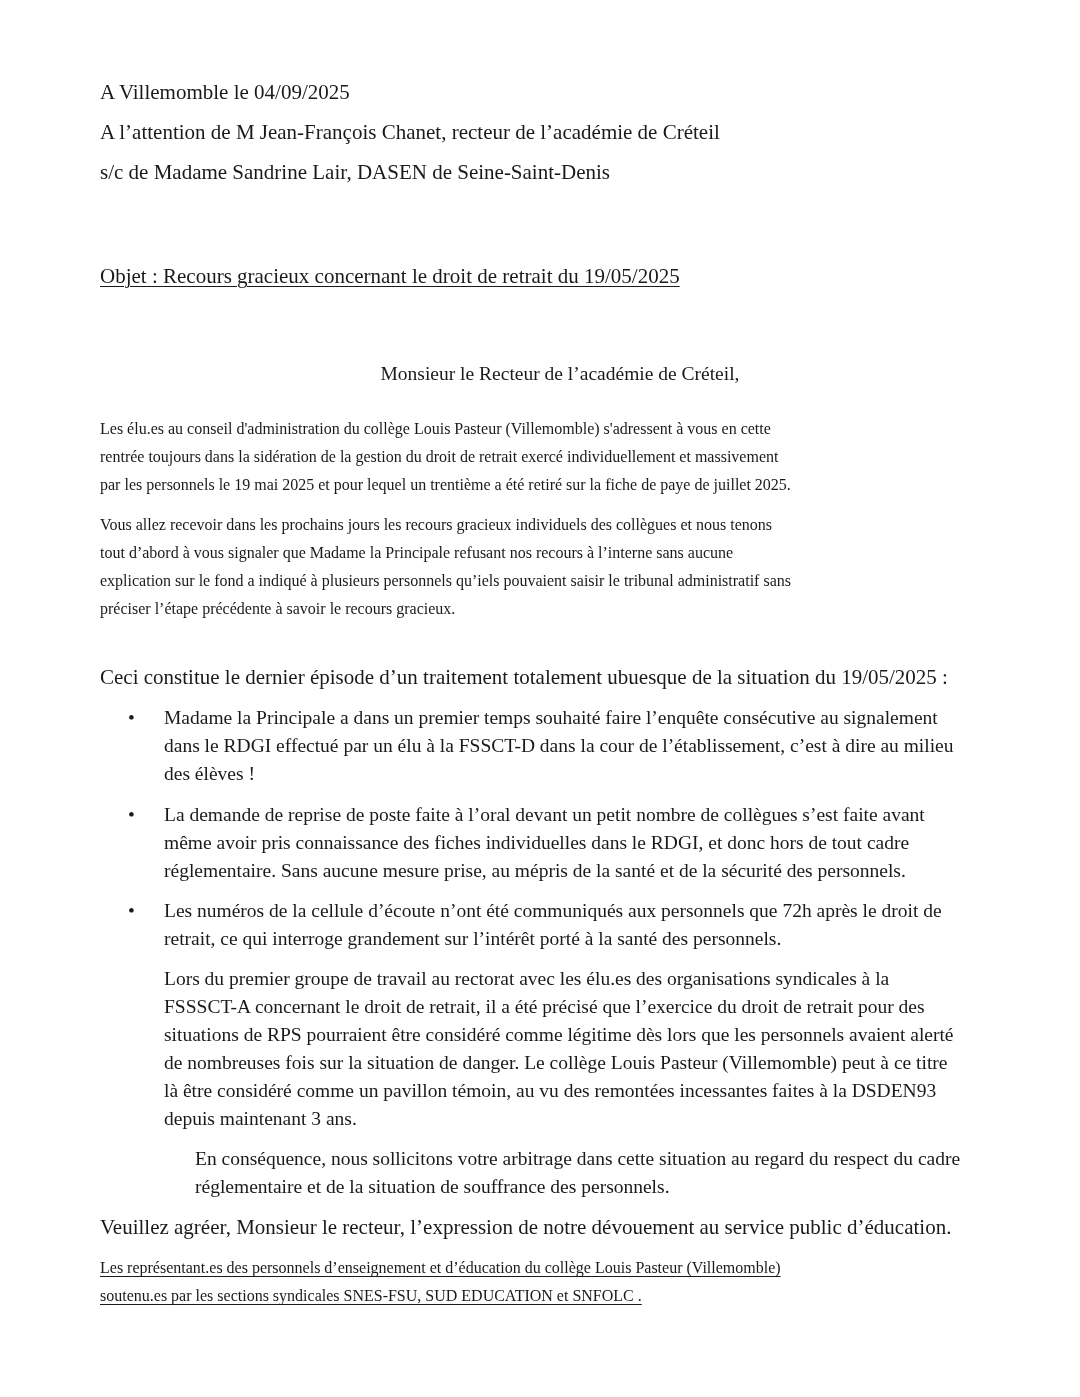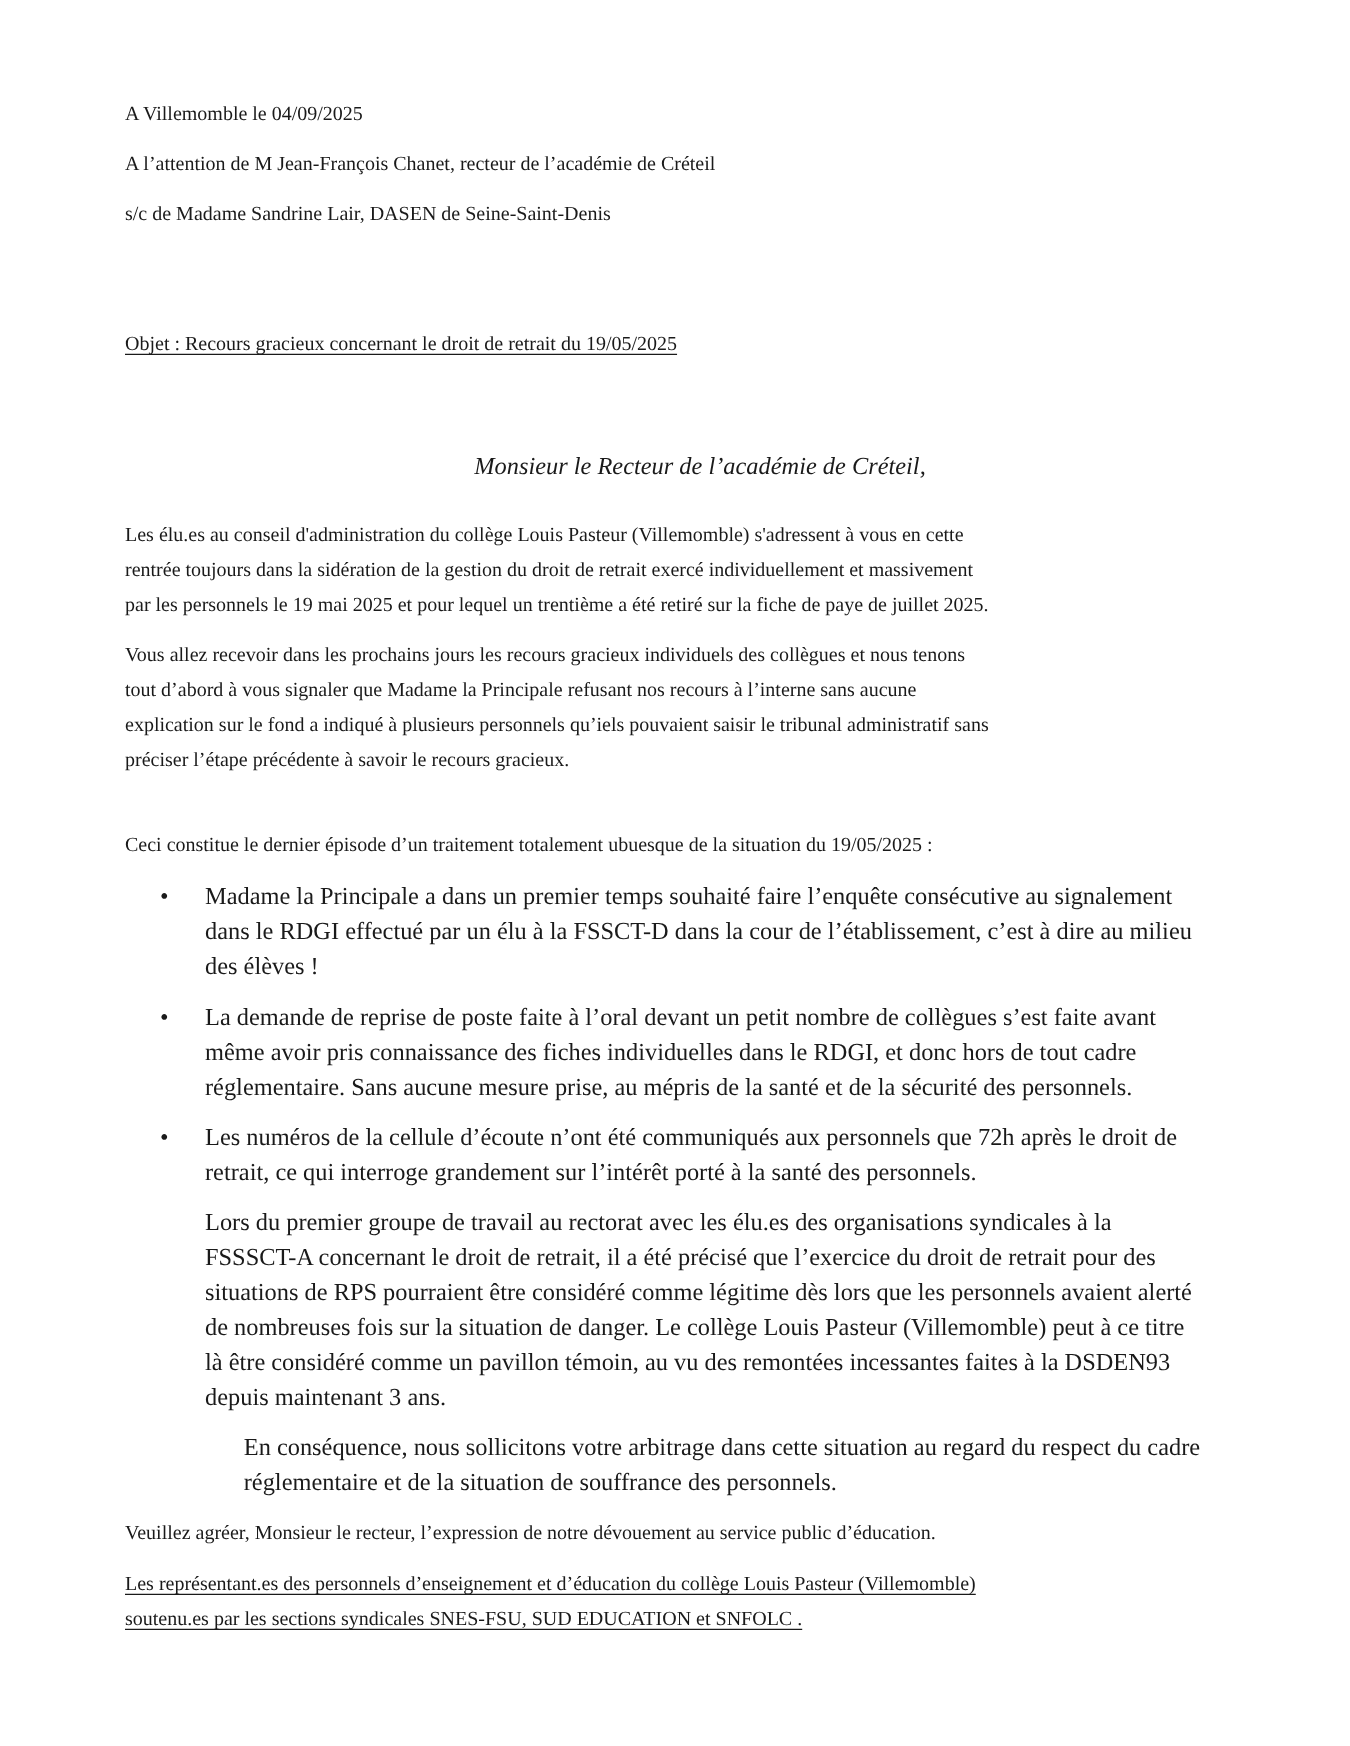--- a/index.html
+++ b/index.html
@@ -19,21 +19,21 @@
       position: absolute;
       left: 0;
       top: 0;
       width: 1080px;
       height: 1397px;
       background: #ffffff;
     }
     .line {
       position: absolute;
       left: 100px;
-      font-size: 16px;
+      font-size: 21px;
       line-height: 28px;
       white-space: nowrap;
       margin: 0;
     }
     .para {
       position: absolute;
       left: 100px;
       width: 930px;
       font-size: 16px;
       line-height: 28px;
@@ -51,21 +51,20 @@
     .center {
       position: absolute;
       left: 0;
       width: 1080px;
       text-align: center;
       font-size: 19.5px;
       line-height: 28px;
       margin: 0;
       padding-left: 40px;
       box-sizing: border-box;
-      font-style: italic;
     }
     .bullet-item {
       position: absolute;
       left: 100px;
       width: 930px;
       font-size: 19.5px;
       line-height: 28px;
     }
     .bullet-dot {
       position: absolute;

